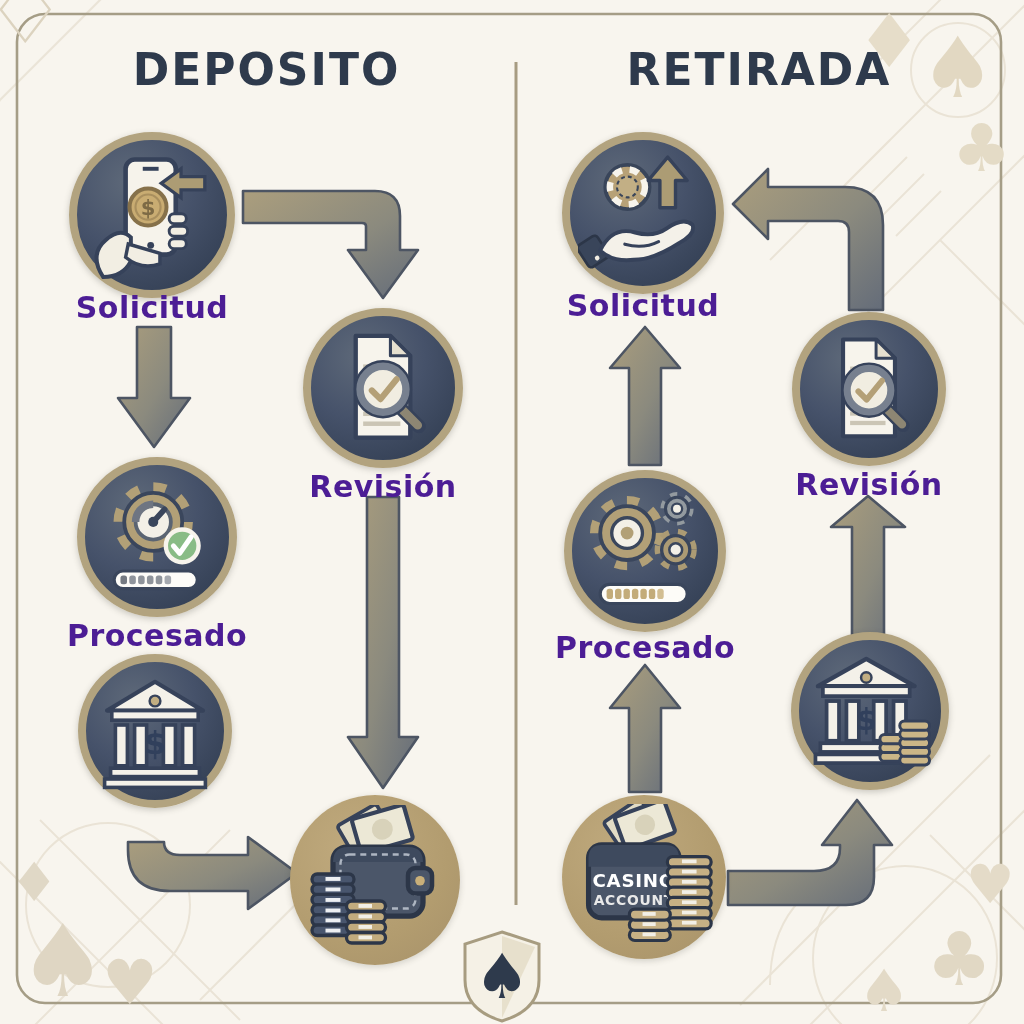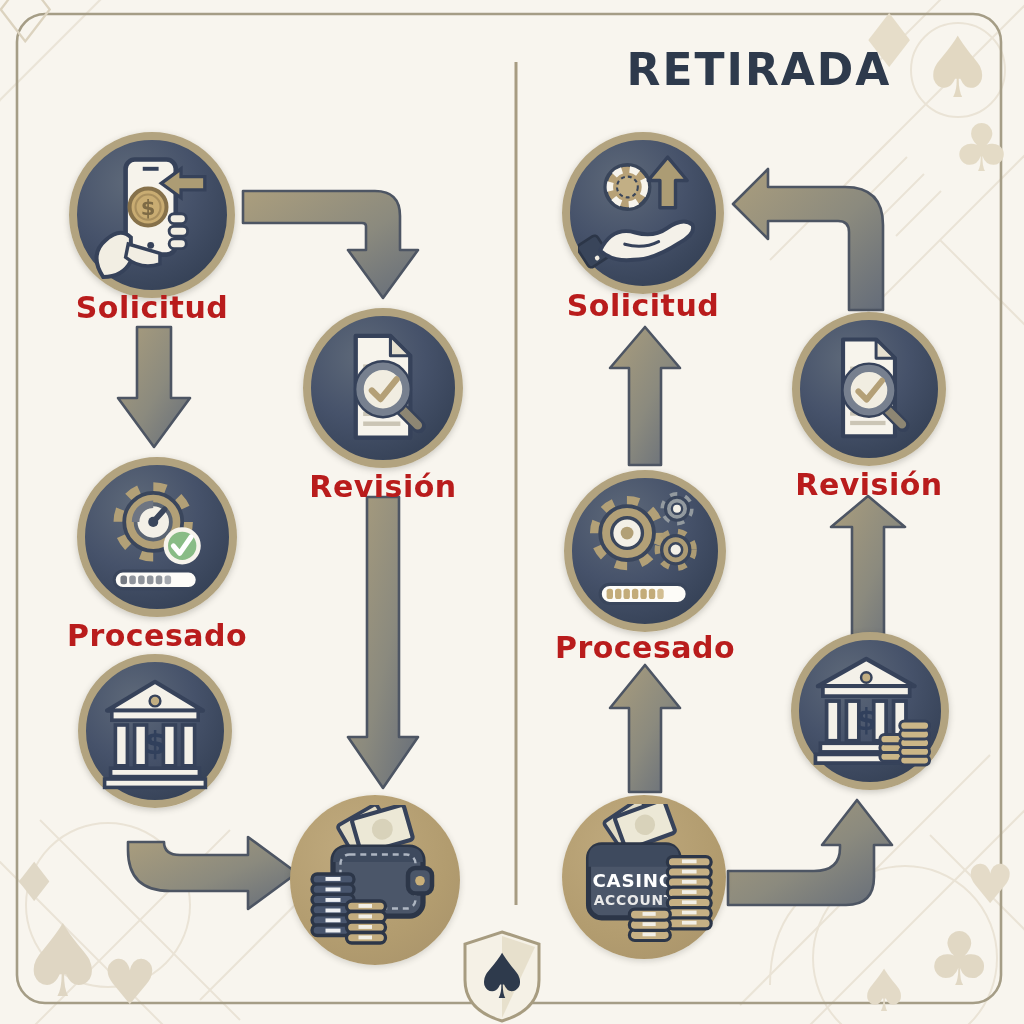--- a/index.html
+++ b/index.html
@@ -11,21 +11,21 @@
   .col-title{position:absolute;top:44px;text-align:center;font-size:44px;font-weight:800;
              letter-spacing:2px;color:#2E3A4C;}
   .node-circle{position:absolute;border-radius:50%;display:flex;align-items:center;justify-content:center;
                box-sizing:border-box;}
   .circle-navy{border:8px solid #B2A37F;
                background:radial-gradient(circle at 35% 28%, #5E6979 0%, #46526A 45%, #364257 80%, #323D52 100%);
                box-shadow:0 2px 6px rgba(60,60,50,.25);}
   .circle-tan{background:radial-gradient(circle at 38% 32%, #C0AA7E 0%, #B29C6F 60%, #A6916A 100%);
               box-shadow:0 2px 6px rgba(60,60,50,.2);}
   .node-label{position:absolute;width:240px;text-align:center;font-size:30px;font-weight:700;
-              color:#b91c1c;letter-spacing:.5px;}
+              color:#4c1d95;letter-spacing:.5px;}
 </style>
 </head>
 <body>
 
 <div class="canvas">
 
   <svg class="layer" viewBox="0 0 1024 1024">
     <g stroke="#E8E1D2" stroke-width="2" fill="none" opacity="0.85">
 
       <line x1="-20" y1="120" x2="130" y2="-30"></line>
@@ -83,20 +83,21 @@
       <path d="M367,497 L399,497 L399,737 L418,737 L383,788 L348,737 L367,737 Z"></path>
       <path d="M128,842 L128,850 Q128,891 170,891 L248,891 L248,909 L297,873 L248,837 L248,855 L180,855 Q164,855 164,842 Z"></path>
       <path d="M728,871 L814,871 Q840,871 840,848 L840,845 L822,845 L857,800 L892,845 L874,845 L874,877 Q874,905 846,905 L728,905 Z"></path>
       <path d="M852,650 L852,527 L831,527 L868,496 L905,527 L884,527 L884,650 Z"></path>
       <path d="M849,310 L849,232 Q849,221 838,221 L768,221 L768,239 L733,204 L768,169 L768,187 L845,187 Q883,187 883,225 L883,310 Z"></path>
       <path d="M629,465 L629,368 L610,368 L645,327 L680,368 L661,368 L661,465 Z"></path>
       <path d="M629,792 L629,708 L610,708 L645,665 L680,708 L661,708 L661,792 Z"></path>
     </g>
   </svg>
 
+  <div class="col-title" style="left:17px;width:499px;">DEPOSITO</div>
   <div class="col-title" style="left:517px;width:484px;">RETIRADA</div>
 
   <div class="node-circle circle-navy" style="left:69px;top:132px;width:166px;height:166px;">
     <svg width="132" height="132" viewBox="0 0 100 100">
       <rect x="30" y="8" width="38" height="72" rx="7" fill="#F6F3EB" stroke="#36425A" stroke-width="3.5"></rect>
       <line x1="43" y1="15" x2="55" y2="15" stroke="#36425A" stroke-width="3"></line>
       <circle cx="49" cy="73" r="2.6" fill="#36425A"></circle>
       <circle cx="47" cy="44" r="14" fill="#C9AC72" stroke="#86714A" stroke-width="3"></circle>
       <circle cx="47" cy="44" r="9.5" fill="none" stroke="#A98F5E" stroke-width="1.6"></circle>
       <text x="47" y="50" font-size="16" font-weight="bold" fill="#7D6A45" text-anchor="middle">$</text>

